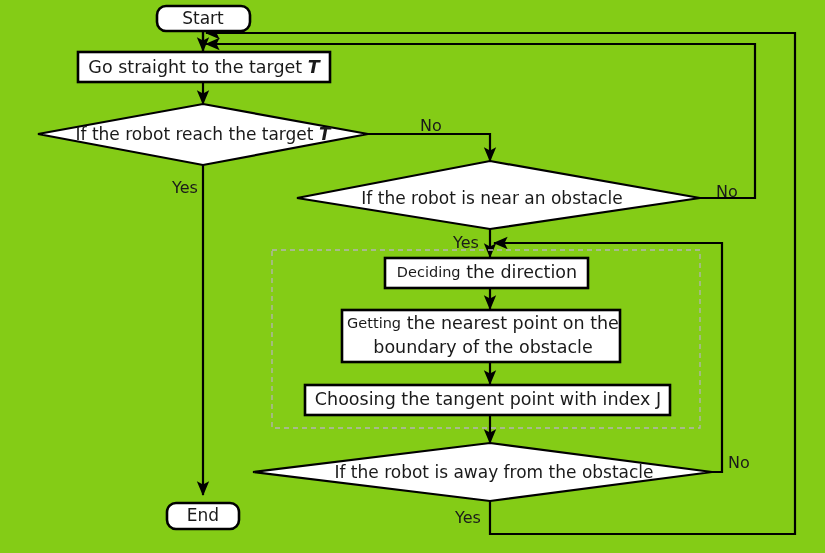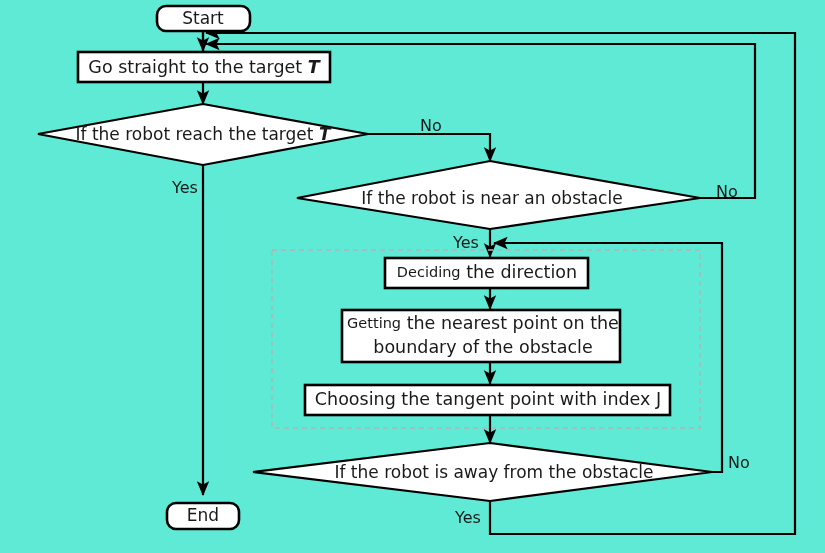--- a/index.html
+++ b/index.html
@@ -4,21 +4,21 @@
 <style>
   html, body {
     margin: 0;
     padding: 0;
     background: #ffffff;
   }
   #flowchart-root {
     position: relative;
     width: 825px;
     height: 553px;
-    background: #5eead4;
+    background: #84cc16;
     font-family: "DejaVu Sans", sans-serif;
     overflow: hidden;
   }
   svg.fc-svg {
     position: absolute;
     top: 0; left: 0;
     width: 825px;
     height: 553px;
   }
   .node-text {

